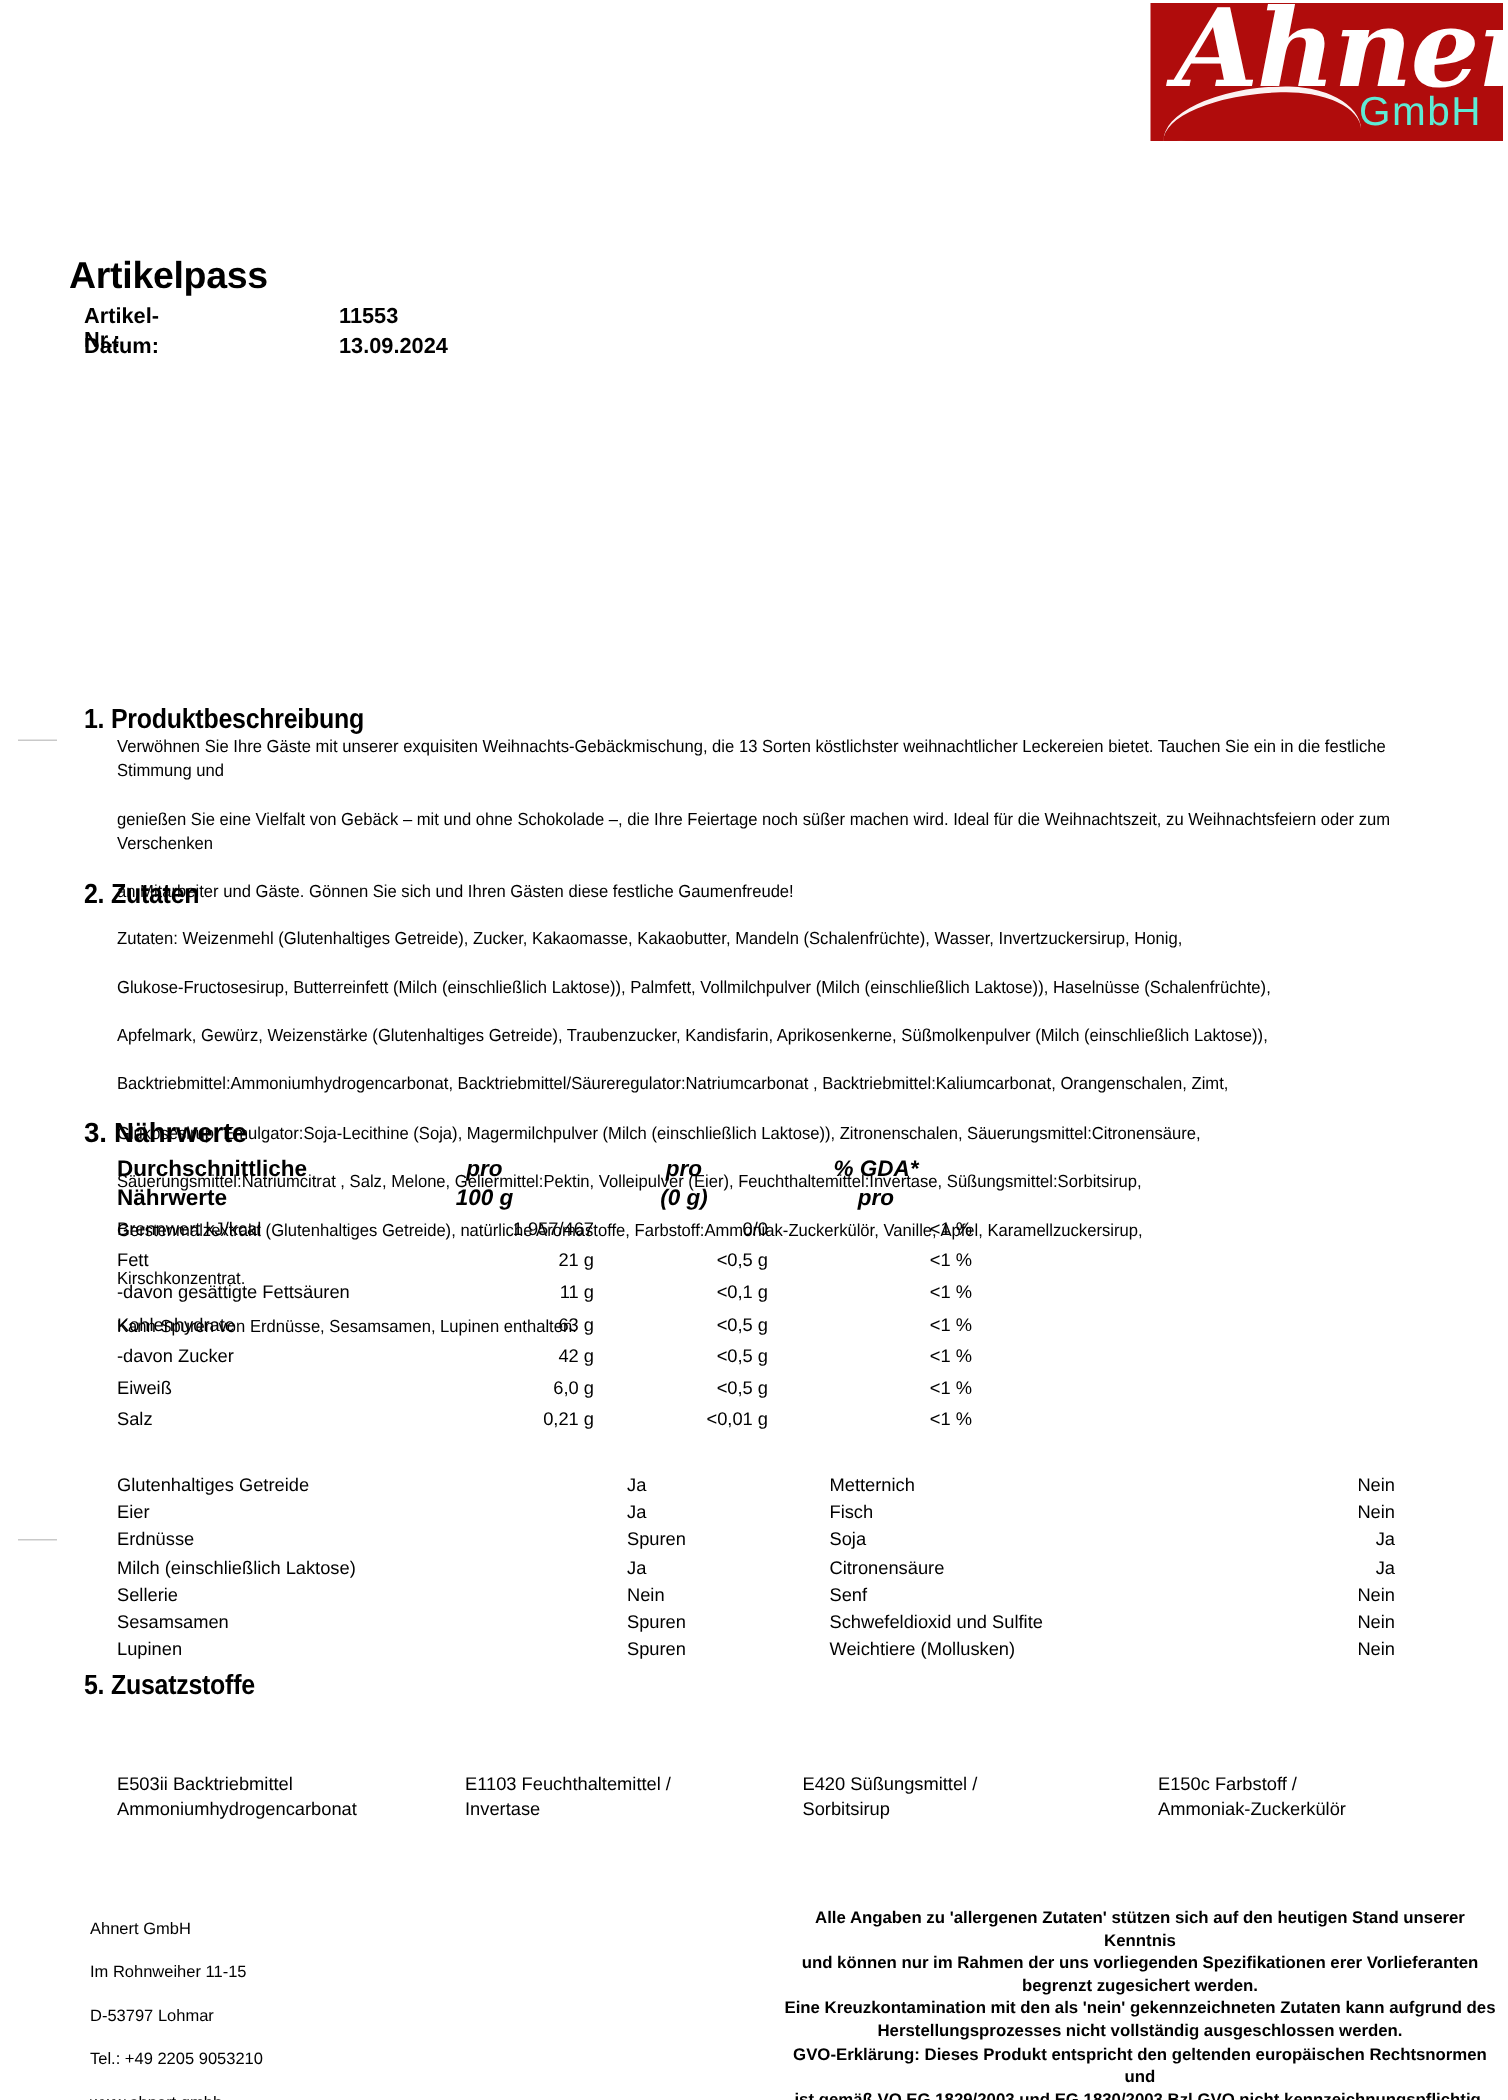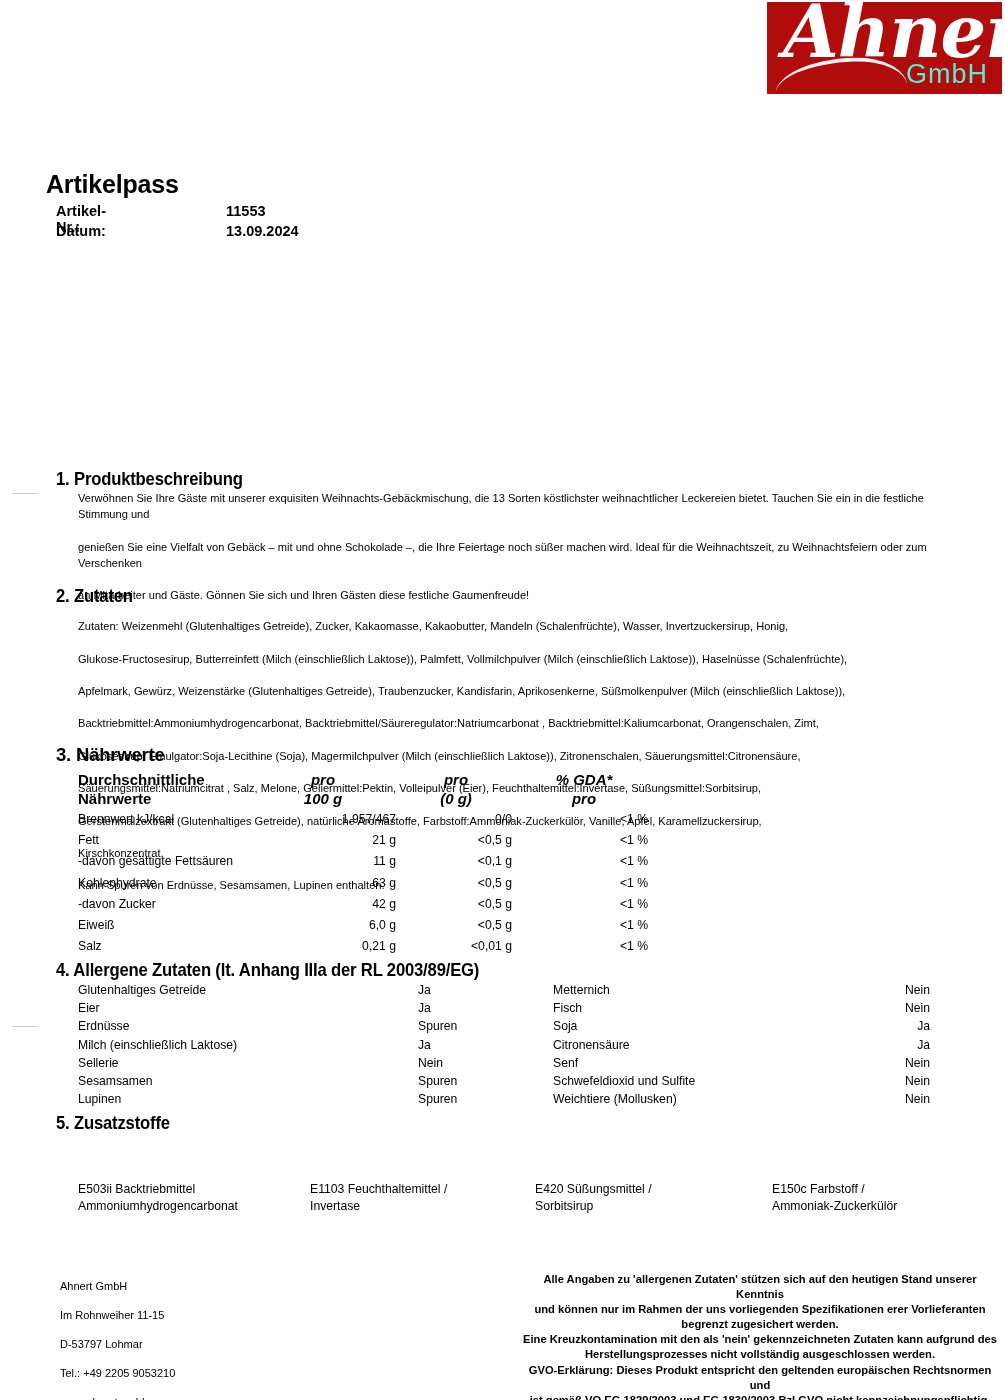--- a/index.html
+++ b/index.html
@@ -267,21 +267,20 @@
         </div>
         <div class="nut-row" style="top: 169.2px;">
           <span class="nut-label">Salz</span>
           <span class="nut-v1">0,21 g</span>
           <span class="nut-v2">&lt;0,01 g</span>
           <span class="nut-v3">&lt;1 %</span>
         </div>
       </div>
   </div>
 
-  <div class="sec-h narrow" style="top:959px;"><span>4. Allergene Zutaten (lt. Anhang IIIa der RL 2003/89/EG)</span></div>
   <div id="allergen-rows">
       <div class="alg-row" style="top: 983px;">
         <span class="alg-l1">Glutenhaltiges Getreide</span>
         <span class="alg-v1">Ja</span>
         <span class="alg-l2">Metternich</span>
         <span class="alg-v2">Nein</span>
       </div>
       <div class="alg-row" style="top: 1001.2px;">
         <span class="alg-l1">Eier</span>
         <span class="alg-v1">Ja</span>

